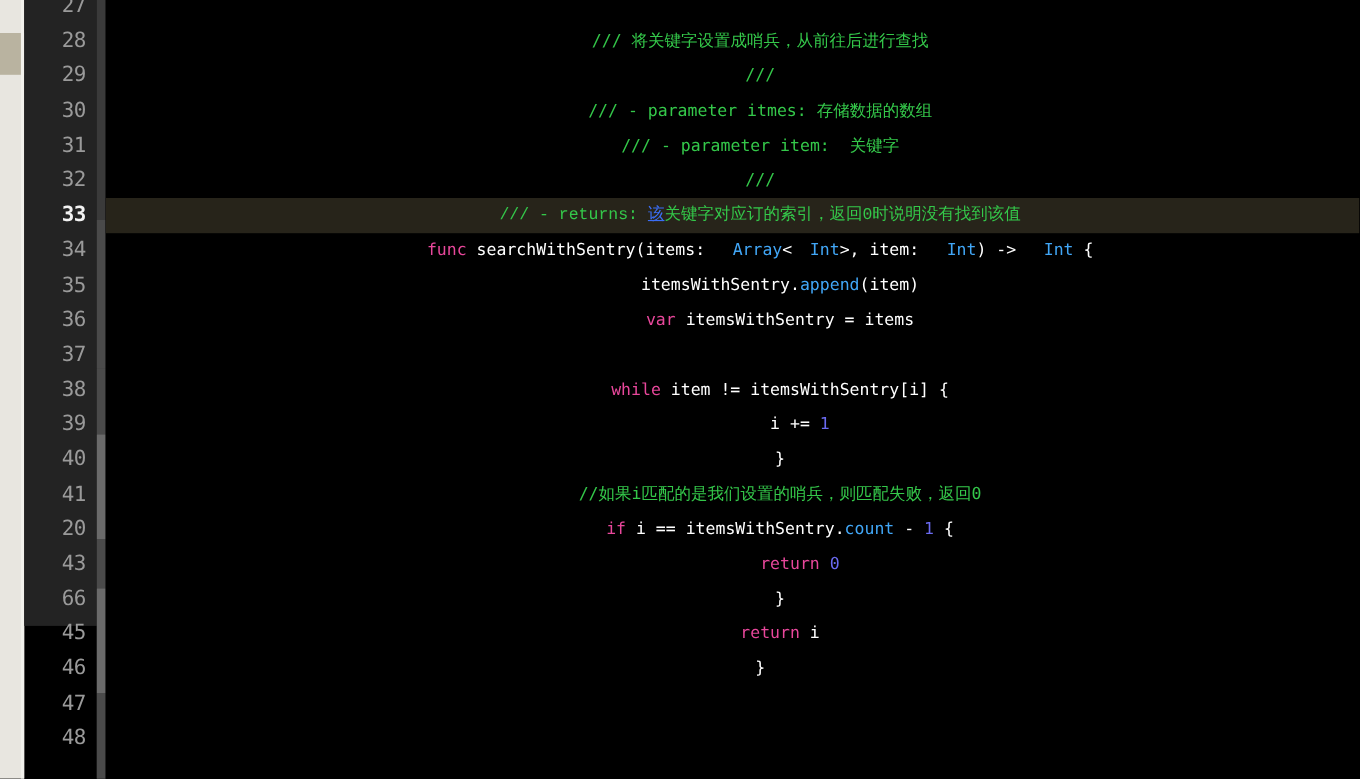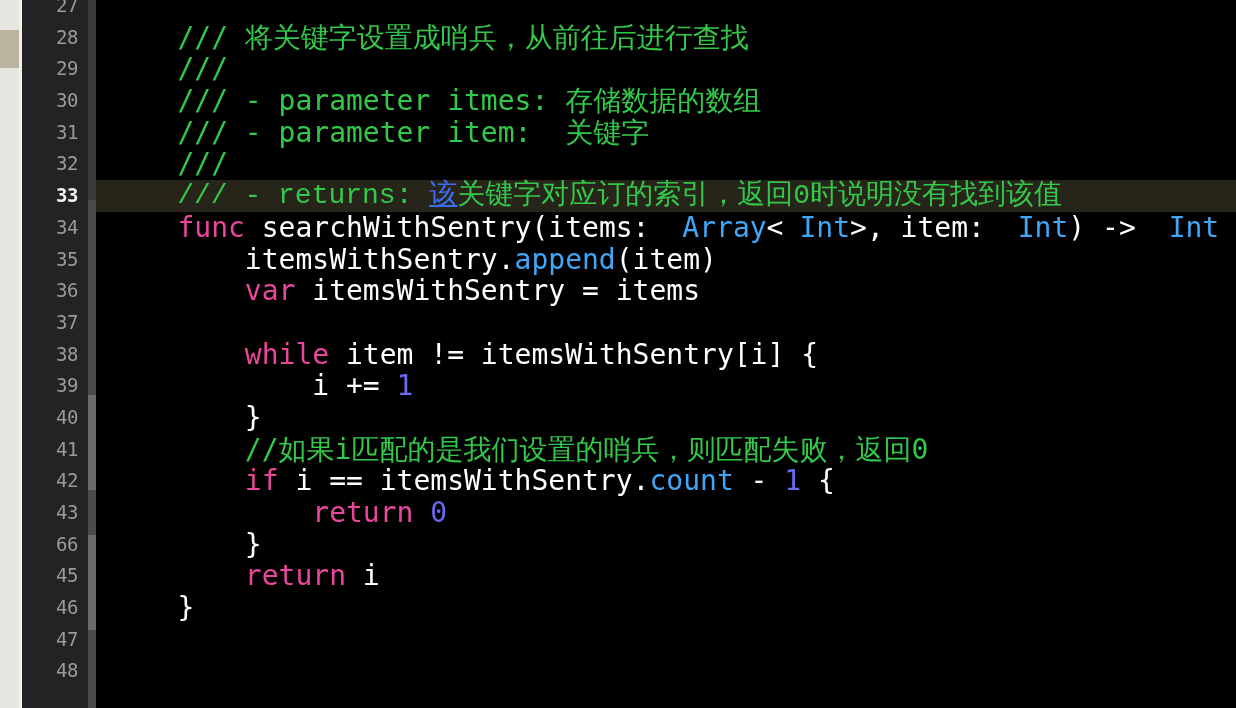--- a/index.html
+++ b/index.html
@@ -45,21 +45,21 @@
     top: 0;
     width: 3px;
     height: 708px;
     background: #f2f1ec;
   }
 
   
   .gutter {
     position: relative;
     width: 66px;
-    height: 708px;
+    height: 569px;
     background: #232323;
     flex: 0 0 66px;
   }
   .gutter-inner {
     position: absolute;
     top: -10px;
     left: 0;
     width: 66px;
   }
   .ln {
@@ -103,26 +103,27 @@
   .code-inner {
     position: absolute;
     top: -10px;
     left: 0;
     width: 1140px;
   }
   .code-line {
     position: relative;
     height: 31.7px;
     line-height: 31.7px;
-    font-size: 28px;
+    font-size: 15px;
     white-space: pre;
     font-family: "DejaVu Sans Mono", monospace;
     color: #ffffff;
     padding-left: 14px;
     box-sizing: border-box;
+    text-align: center;
   }
   .code-line.highlight {
     background: #27241a;
     font-family: Liberation Mono, monospace;
   }
 
   
   .t-comment  { color: #34c84a; }
   .t-keyword  { color: #e8479b; }
   .t-type     { color: #41a6f6; margin-left: 16px; }
@@ -151,21 +152,21 @@
         <div class="ln">32</div>
         <div class="ln current">33</div>
         <div class="ln">34</div>
         <div class="ln">35</div>
         <div class="ln">36</div>
         <div class="ln">37</div>
         <div class="ln">38</div>
         <div class="ln">39</div>
         <div class="ln">40</div>
         <div class="ln">41</div>
-        <div class="ln">42</div>
+        <div class="ln">20</div>
         <div class="ln">43</div>
         <div class="ln">66</div>
         <div class="ln">45</div>
         <div class="ln">46</div>
         <div class="ln">47</div>
         <div class="ln">48</div>
       </div>
   </div>
 
   <div class="changebar" id="changebar">

